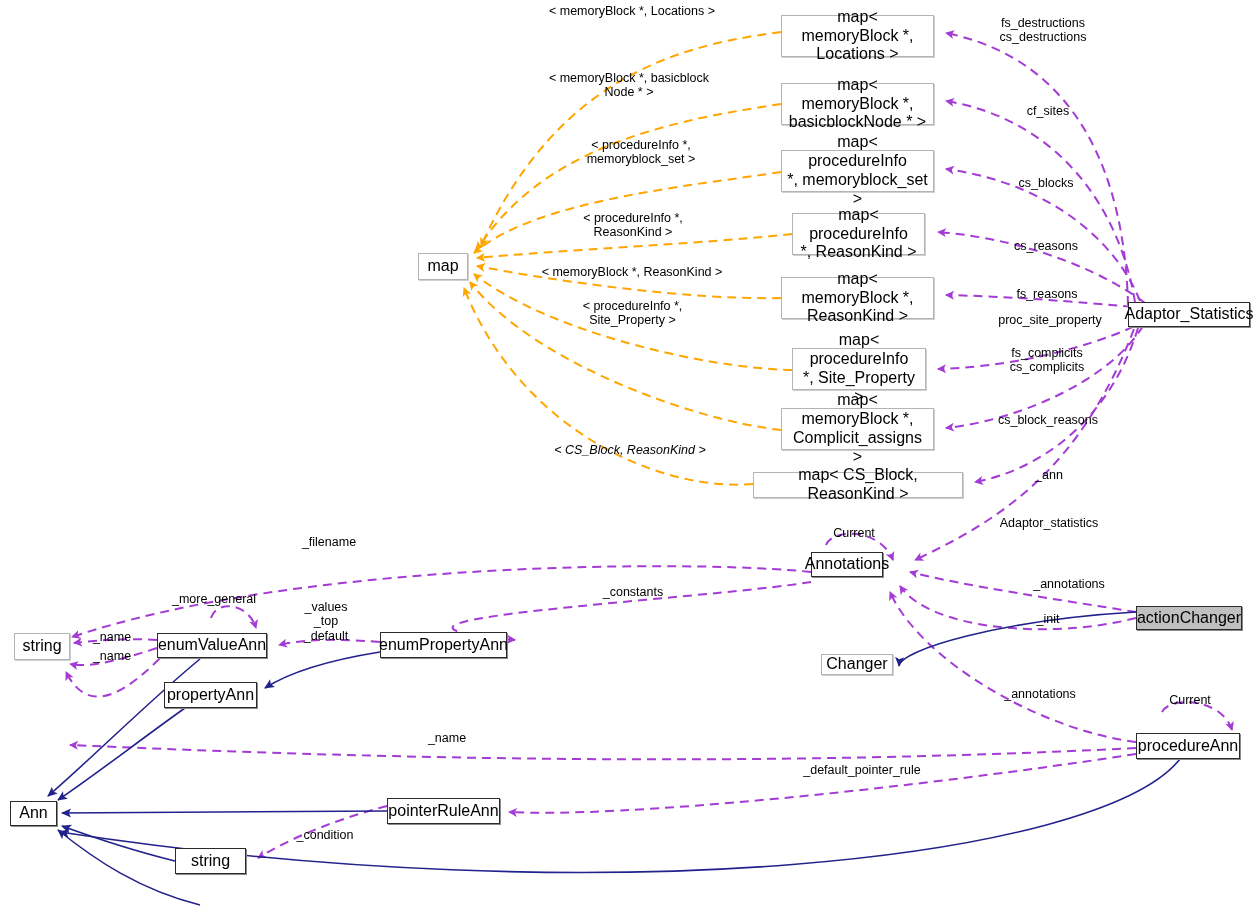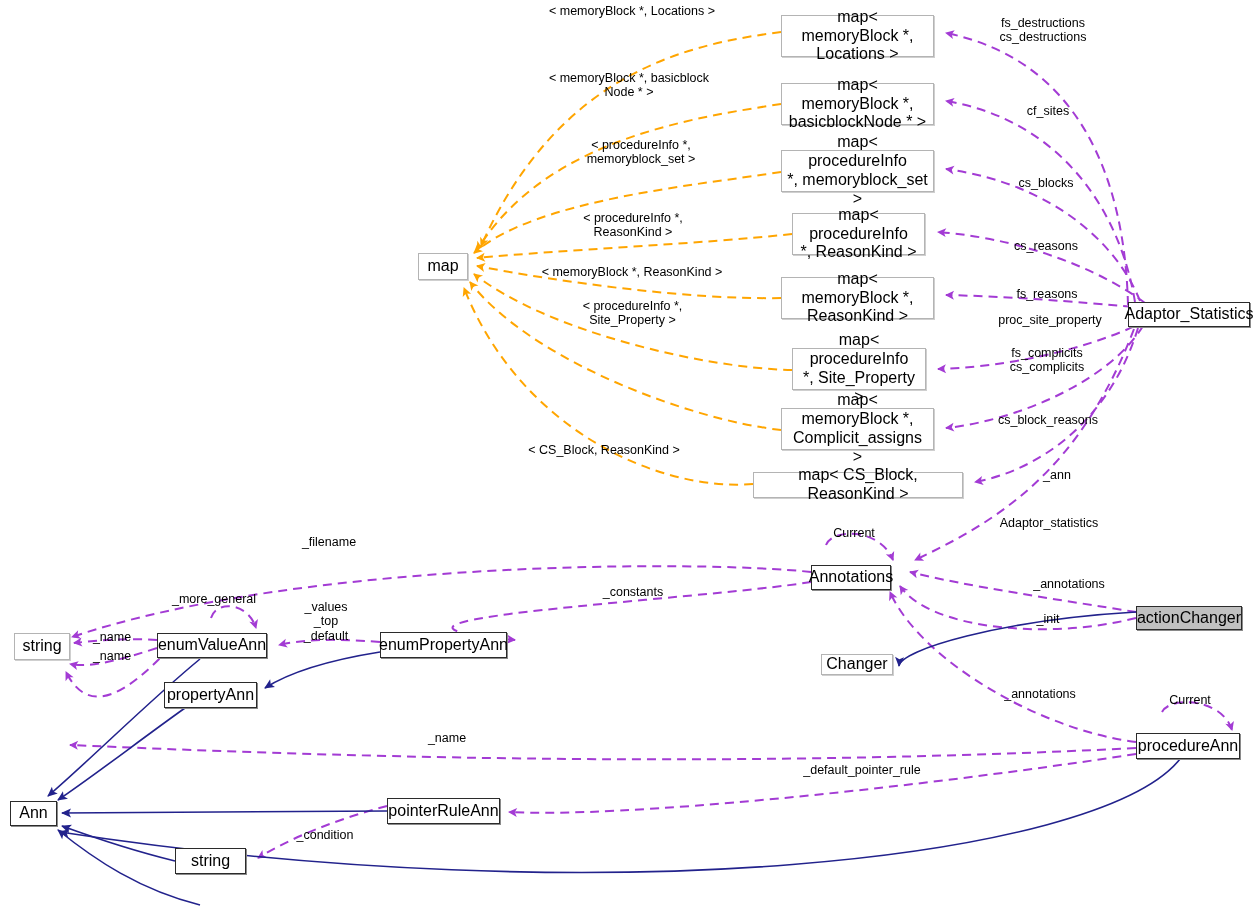--- a/index.html
+++ b/index.html
@@ -124,21 +124,21 @@
   <div class="node light" style="left: 781px; top: 408px; width: 153px; height: 42px;">
     <span>map&lt; memoryBlock *,
 Complicit_assigns &gt;</span>
   </div>
   <div class="node light" style="left: 753px; top: 472px; width: 210px; height: 26px;">
     <span>map&lt; CS_Block, ReasonKind &gt;</span>
   </div>
   <div class="node dark" style="left: 1128px; top: 302px; width: 122px; height: 25px;">
     <span>Adaptor_Statistics</span>
   </div>
-  <div class="node dark" style="left: 811px; top: 565px; width: 80px; height: 25px;">
+  <div class="node dark" style="left: 811px; top: 552px; width: 72px; height: 25px;">
     <span>Annotations</span>
   </div>
   <div class="node light" style="left: 821px; top: 654px; width: 72px; height: 21px;">
     <span>Changer</span>
   </div>
   <div class="node filled" style="left: 1136px; top: 606px; width: 106px; height: 24px;">
     <span>actionChanger</span>
   </div>
   <div class="node dark" style="left: 1136px; top: 733px; width: 104px; height: 26px;">
     <span>procedureAnn</span>
@@ -168,32 +168,32 @@
   <div class="elabel" style="left: 537px; top: 4px; width: 190px;"><span>&lt; memoryBlock *, Locations &gt;</span></div>
   <div class="elabel" style="left: 541px; top: 71px; width: 176px;"><span>&lt; memoryBlock *, basicblock
 Node * &gt;</span></div>
   <div class="elabel" style="left: 568px; top: 138px; width: 146px;"><span>&lt; procedureInfo *,
 memoryblock_set &gt;</span></div>
   <div class="elabel" style="left: 568px; top: 211px; width: 130px;"><span>&lt; procedureInfo *,
 ReasonKind &gt;</span></div>
   <div class="elabel" style="left: 532px; top: 265px; width: 200px;"><span>&lt; memoryBlock *, ReasonKind &gt;</span></div>
   <div class="elabel" style="left: 565px; top: 299px; width: 135px;"><span>&lt; procedureInfo *,
 Site_Property &gt;</span></div>
-  <div class="elabel" style="left: 519px; top: 443px; width: 170px;"><span>&lt; CS_Block, ReasonKind &gt;</span></div>
+  <div class="elabel" style="left: 545px; top: 443px; width: 170px; font-style: italic;"><span>&lt; CS_Block, ReasonKind &gt;</span></div>
   <div class="elabel" style="left: 988px; top: 16px; width: 110px;"><span>fs_destructions
 cs_destructions</span></div>
   <div class="elabel" style="left: 1018px; top: 104px; width: 60px;"><span>cf_sites</span></div>
   <div class="elabel" style="left: 1010px; top: 176px; width: 72px;"><span>cs_blocks</span></div>
   <div class="elabel" style="left: 1006px; top: 239px; width: 80px;"><span>cs_reasons</span></div>
   <div class="elabel" style="left: 1008px; top: 287px; width: 78px;"><span>fs_reasons</span></div>
   <div class="elabel" style="left: 988px; top: 313px; width: 124px;"><span>proc_site_property</span></div>
   <div class="elabel" style="left: 1000px; top: 346px; width: 94px;"><span>fs_complicits
 cs_complicits</span></div>
   <div class="elabel" style="left: 988px; top: 413px; width: 120px;"><span>cs_block_reasons</span></div>
-  <div class="elabel" style="left: 1029px; top: 468px; width: 40px; margin-left: 8px;"><span>_ann</span></div>
+  <div class="elabel" style="left: 1029px; top: 468px; width: 40px;"><span>_ann</span></div>
   <div class="elabel" style="left: 988px; top: 516px; width: 122px;"><span>Adaptor_statistics</span></div>
   <div class="elabel" style="left: 826px; top: 526px; width: 56px;"><span>Current</span></div>
   <div class="elabel" style="left: 295px; top: 535px; width: 68px;"><span>_filename</span></div>
   <div class="elabel" style="left: 595px; top: 585px; width: 76px;"><span>_constants</span></div>
   <div class="elabel" style="left: 1024px; top: 577px; width: 90px;"><span>_annotations</span></div>
   <div class="elabel" style="left: 1030px; top: 612px; width: 36px;"><span>_init</span></div>
   <div class="elabel" style="left: 995px; top: 687px; width: 90px;"><span>_annotations</span></div>
   <div class="elabel" style="left: 164px; top: 592px; width: 100px;"><span>_more_general</span></div>
   <div class="elabel" style="left: 295px; top: 600px; width: 62px;"><span>_values
 _top

